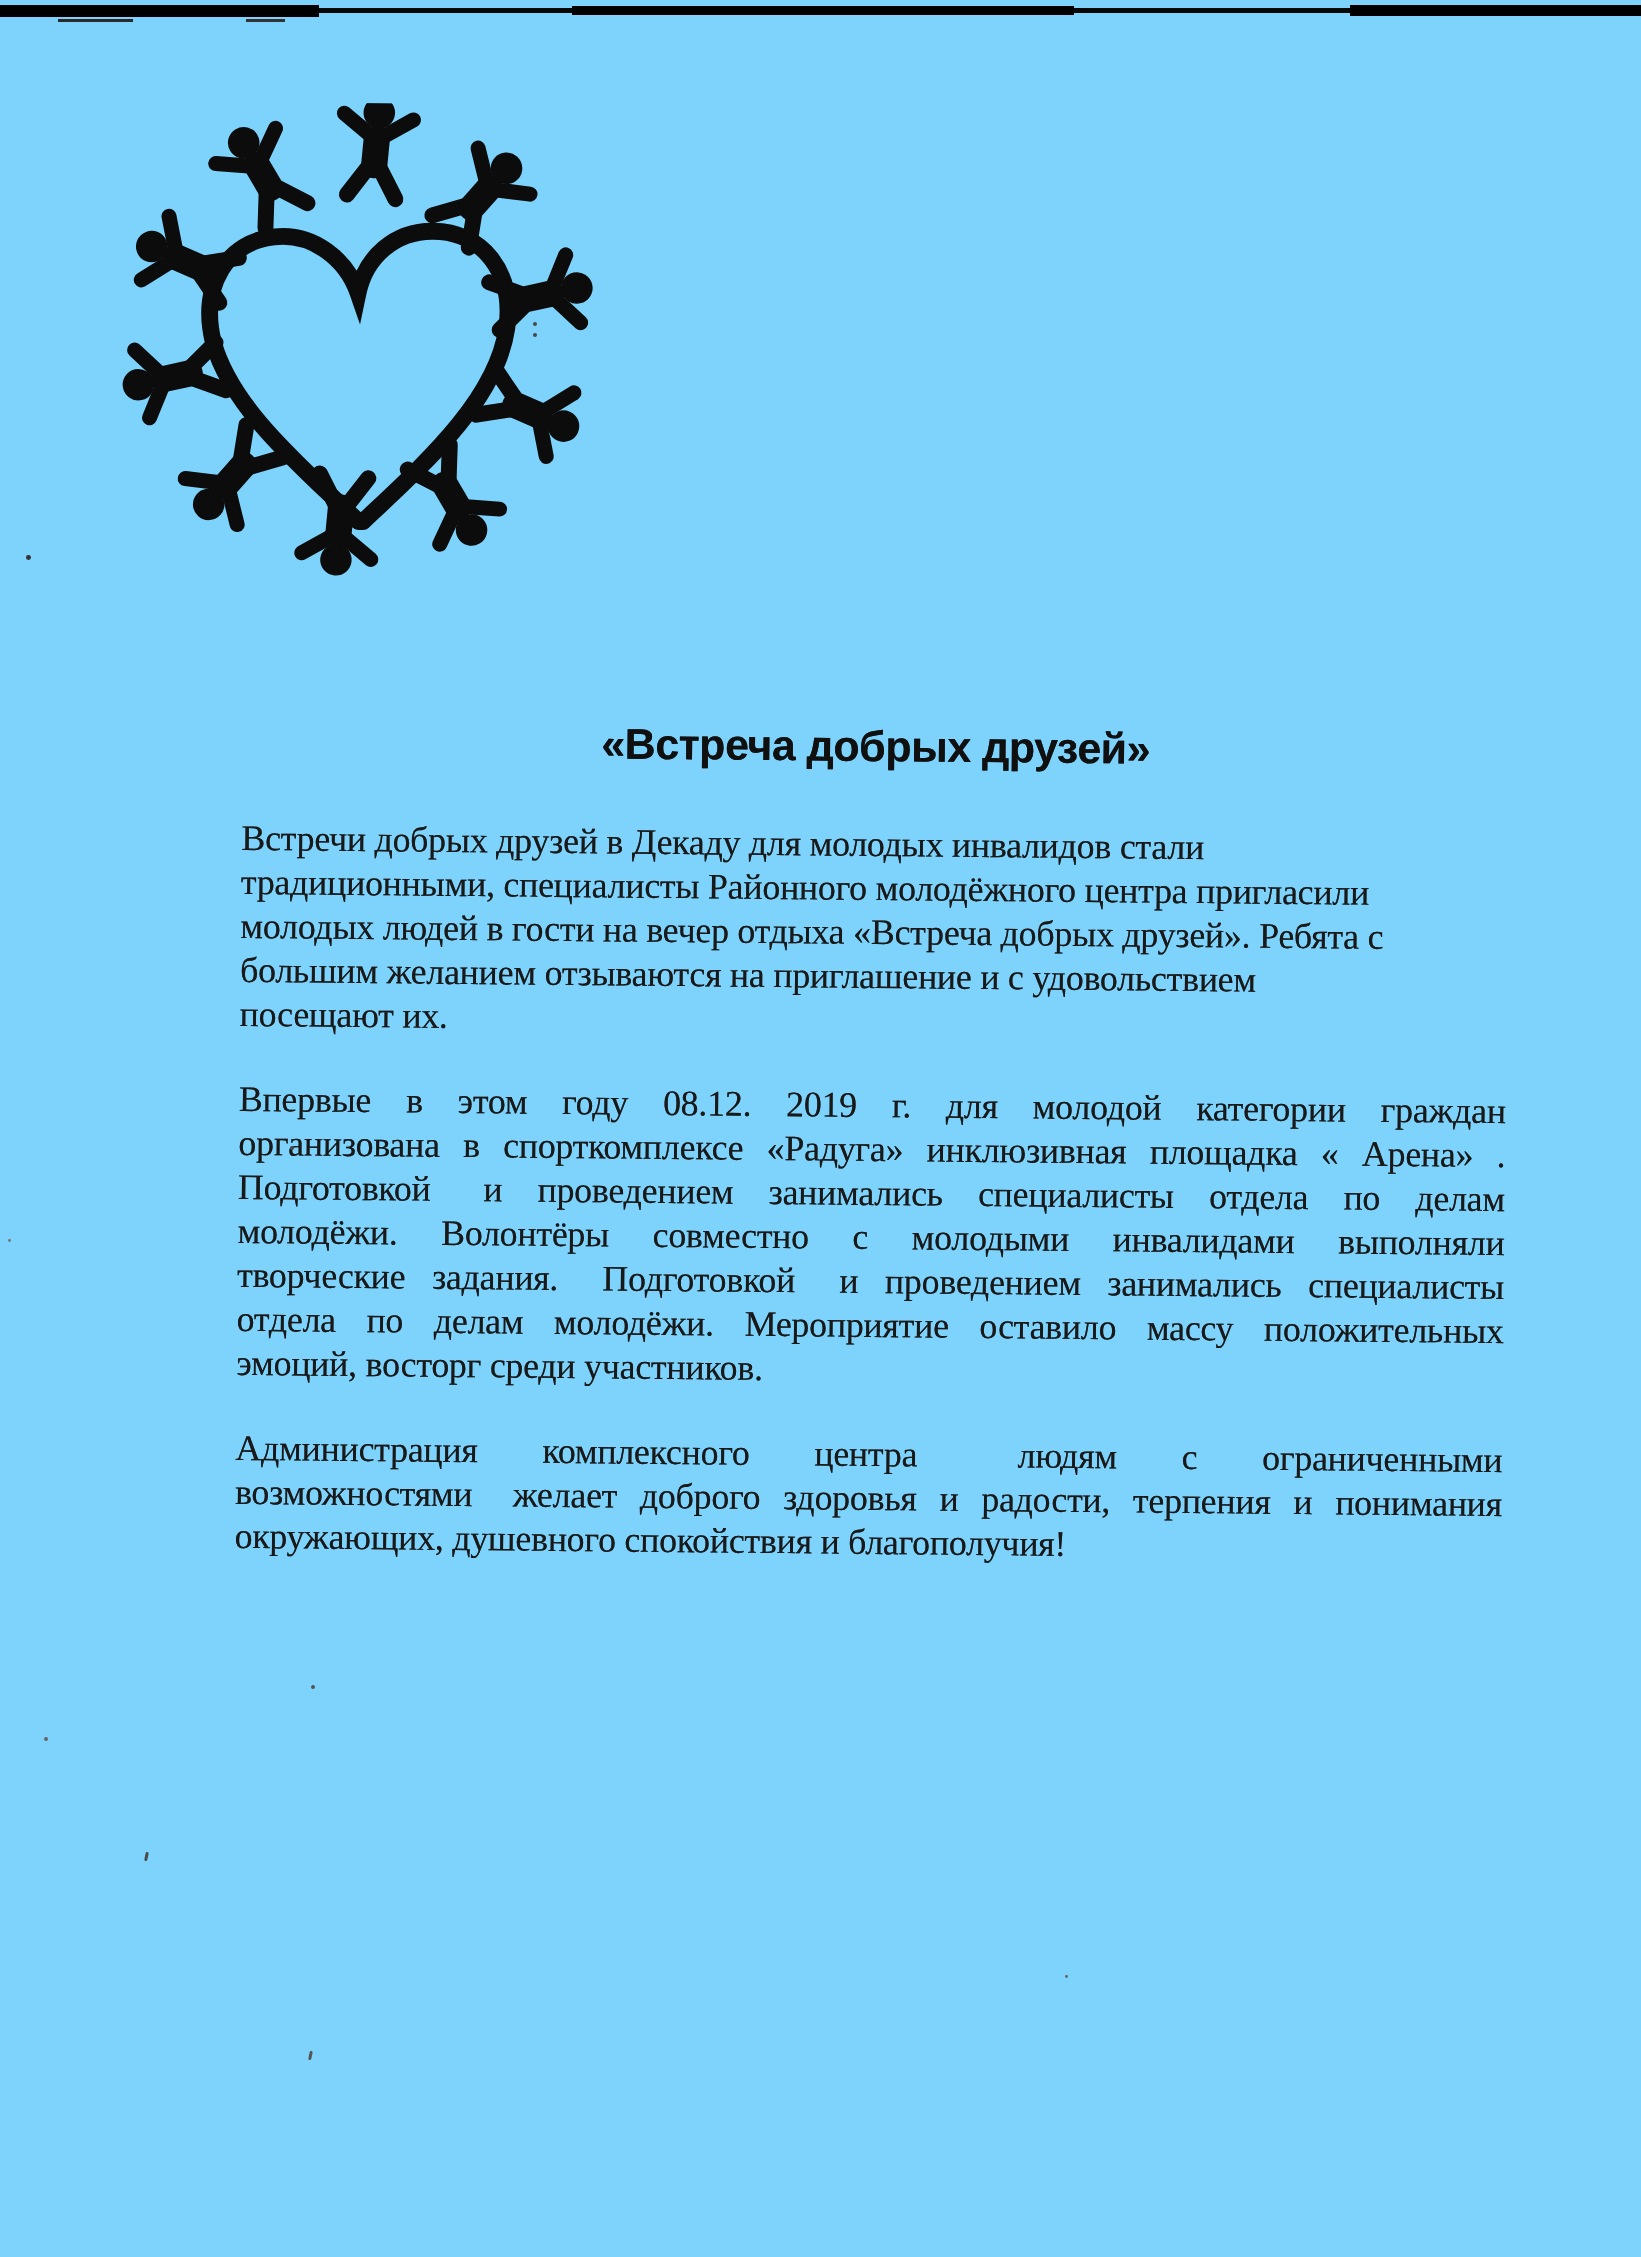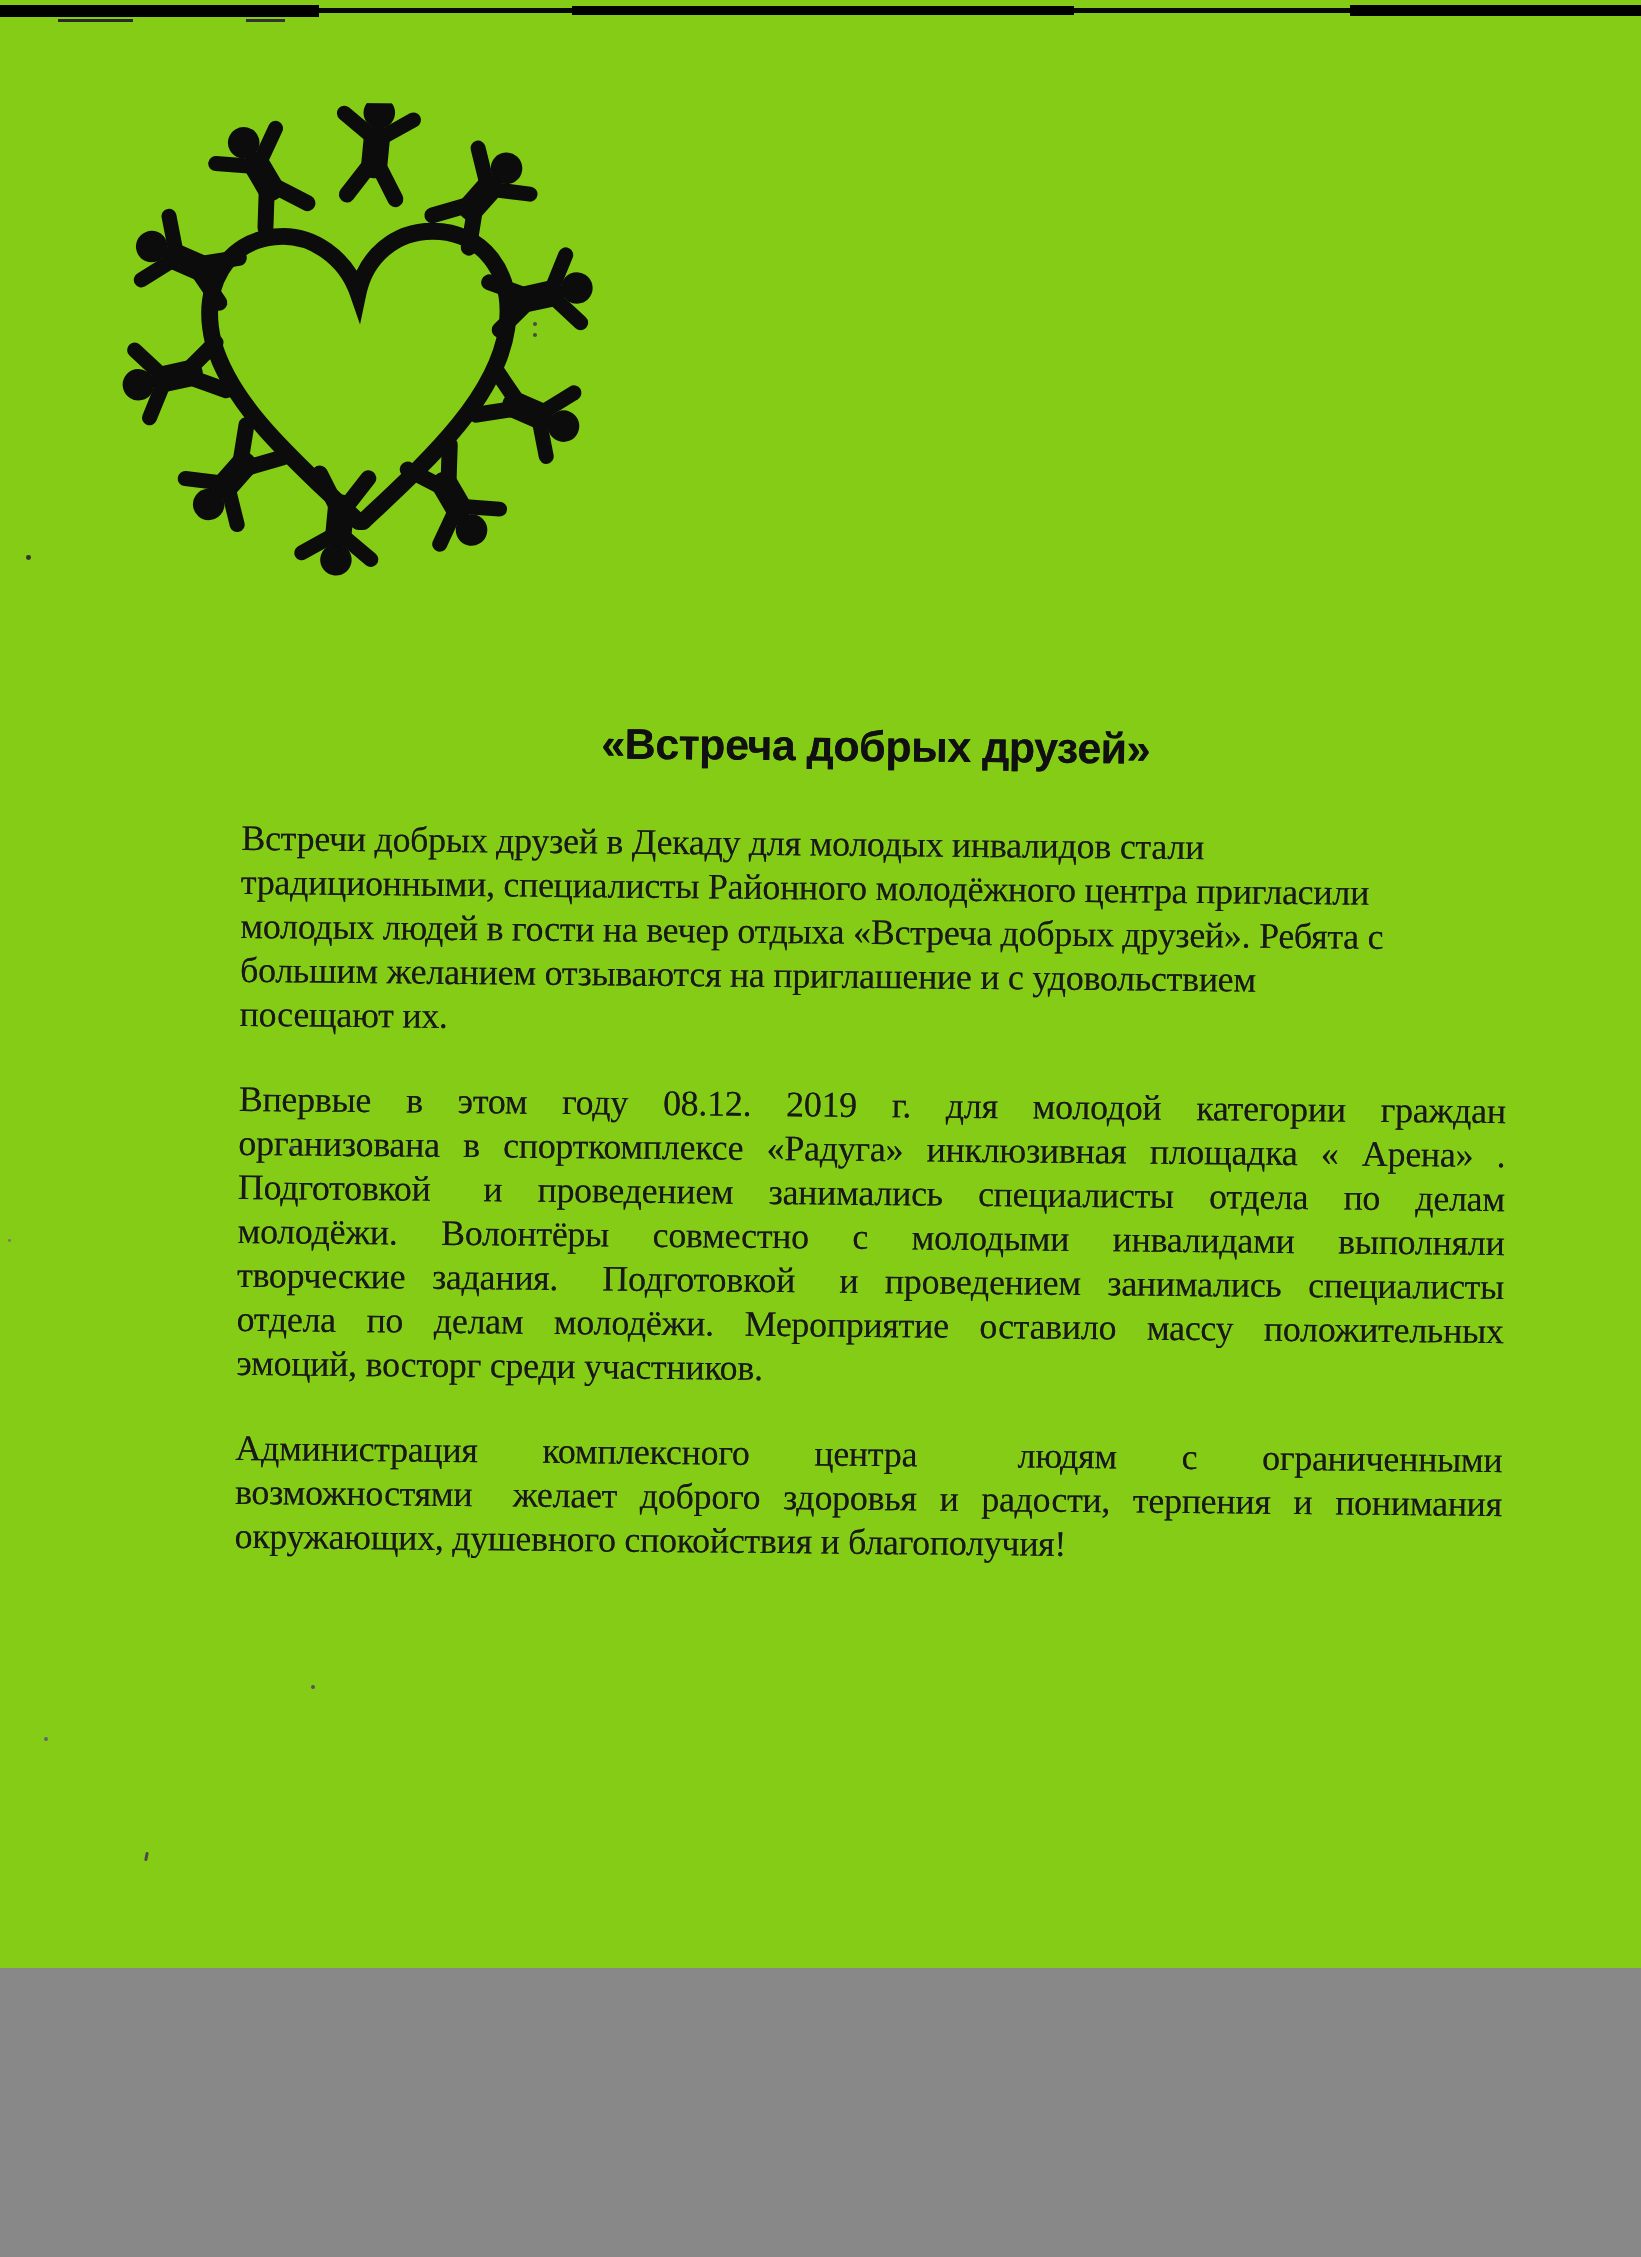--- a/index.html
+++ b/index.html
@@ -1,19 +1,19 @@
 <!DOCTYPE html>
 <html><head>
 <meta charset="utf-8">
 <style>
   html,body{margin:0;padding:0;background:#888;}
   .page{
     position:relative;
-    width:1641px;height:1968px;
-    background:#84cc16;
+    width:1641px;height:2257px;
+    background:#7dd3fc;
     overflow:hidden;
     font-family:"Liberation Serif", serif;
   }
   
   .edge-top{position:absolute;left:0;top:4.8px;width:1641px;height:19.3px;}
   .edge-top .base{position:absolute;left:0;top:2.9px;width:1641px;height:5.8px;background:#070707;}
   .edge-top .seg{position:absolute;background:#000;}
   .edge-top .s1{left:0;top:0;width:319px;height:12.6px;}
   .edge-top .s2{left:572px;top:1px;width:502px;height:9.7px;}
   .edge-top .s3{left:1350px;top:0;width:292px;height:11.6px;}

